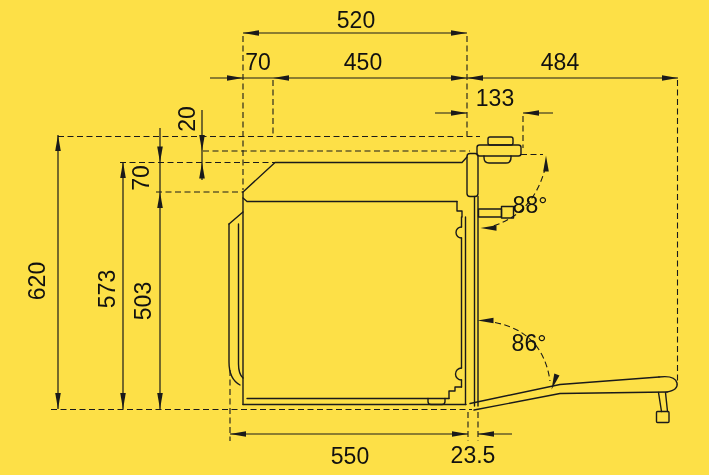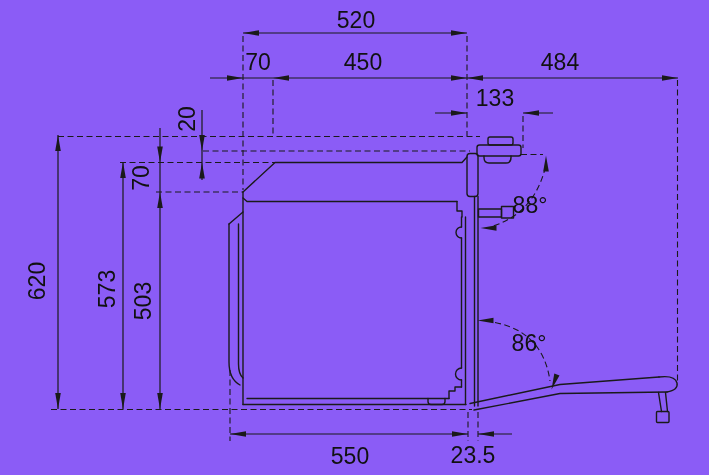--- a/index.html
+++ b/index.html
@@ -1,16 +1,16 @@
 <!DOCTYPE html>
 <html><head>
 <meta charset="utf-8">
 <style>
   html,body{margin:0;padding:0;background:#fff;}
-  #stage{position:relative;width:709px;height:475px;background:#8b5cf6;overflow:hidden;
+  #stage{position:relative;width:709px;height:475px;background:#fde047;overflow:hidden;
          font-family:"Liberation Sans", sans-serif;}
   svg{position:absolute;left:0;top:0;}
   text{font-family:"Liberation Sans", sans-serif;font-size:23px;fill:#111;}
   .geo{stroke:#1a1a1a;stroke-width:1.4;fill:none;stroke-linejoin:round;stroke-linecap:round;}
   .dim{stroke:#1a1a1a;stroke-width:1.2;fill:none;}
   .dash{stroke:#1a1a1a;stroke-width:1.1;fill:none;stroke-dasharray:6 3.5;}
   .arr{fill:#1a1a1a;stroke:none;}
 </style>
 </head>
 <body>

